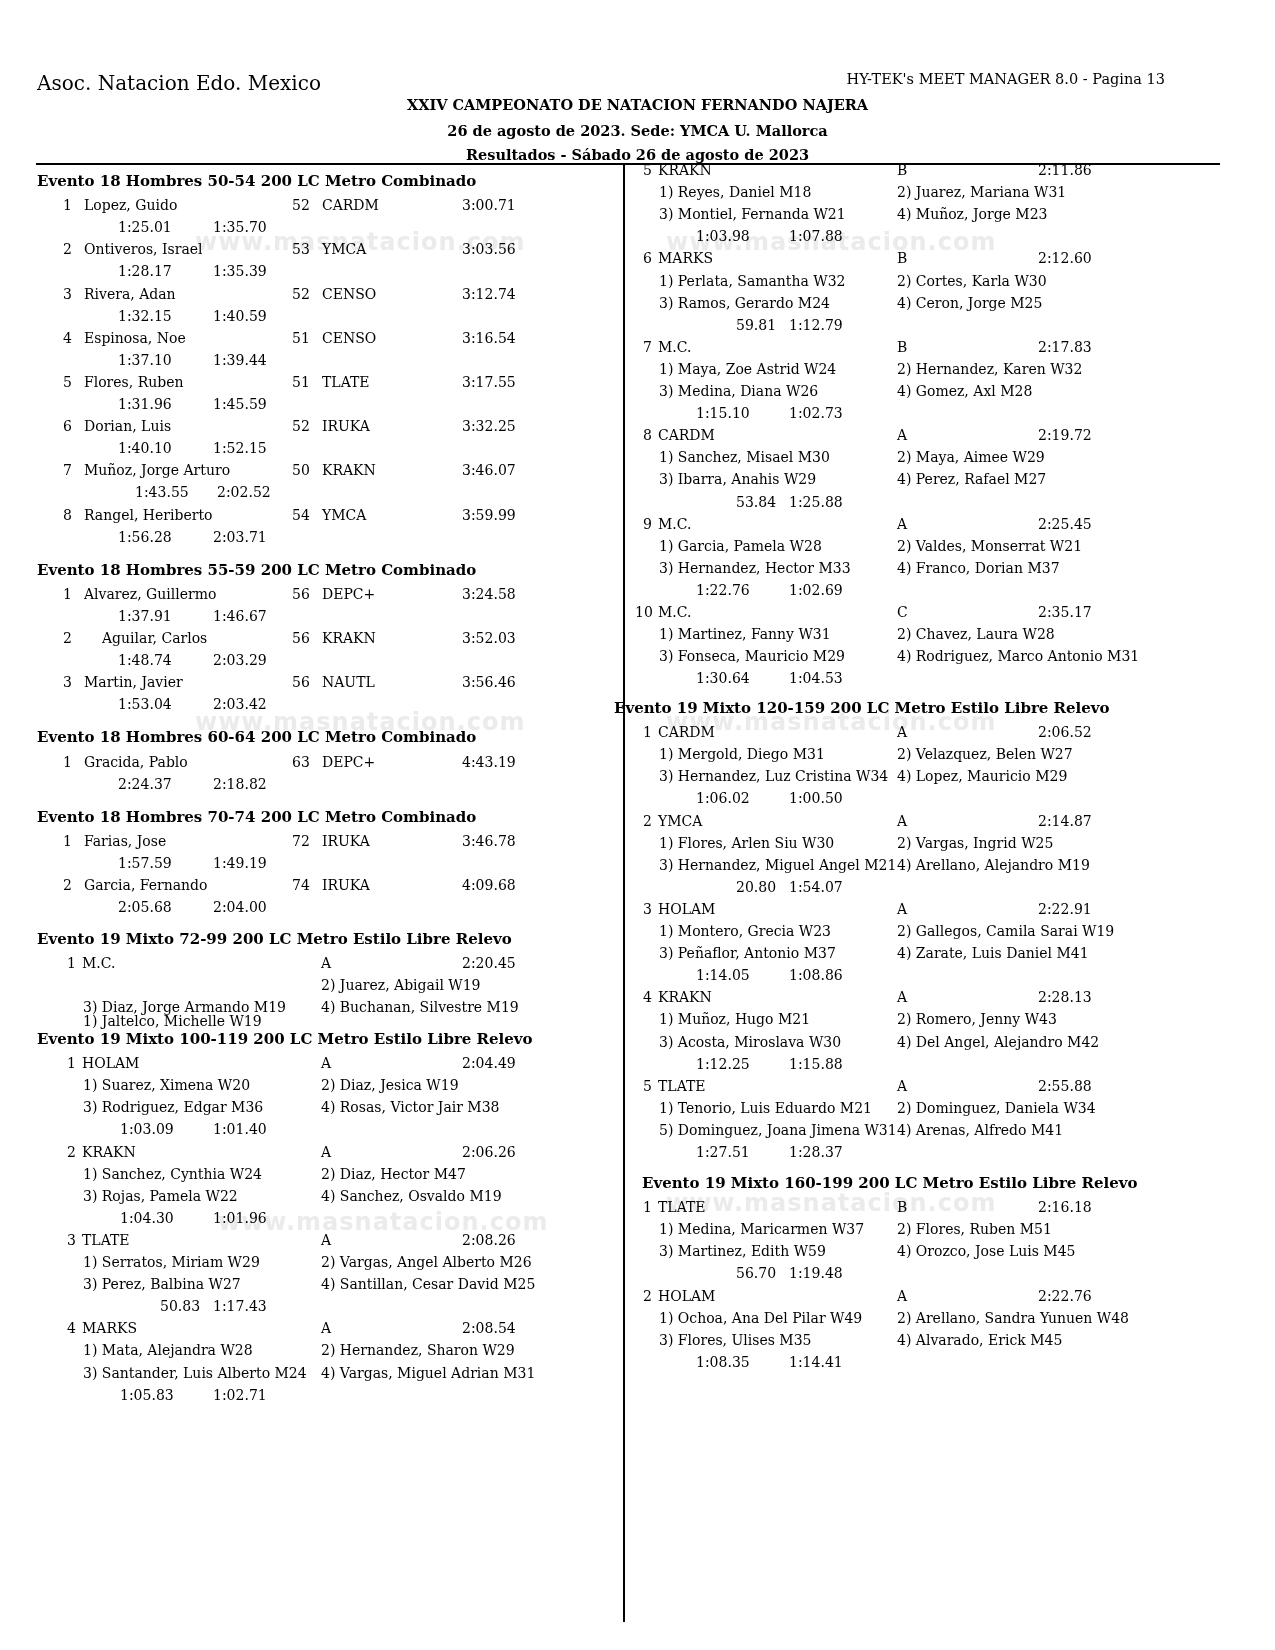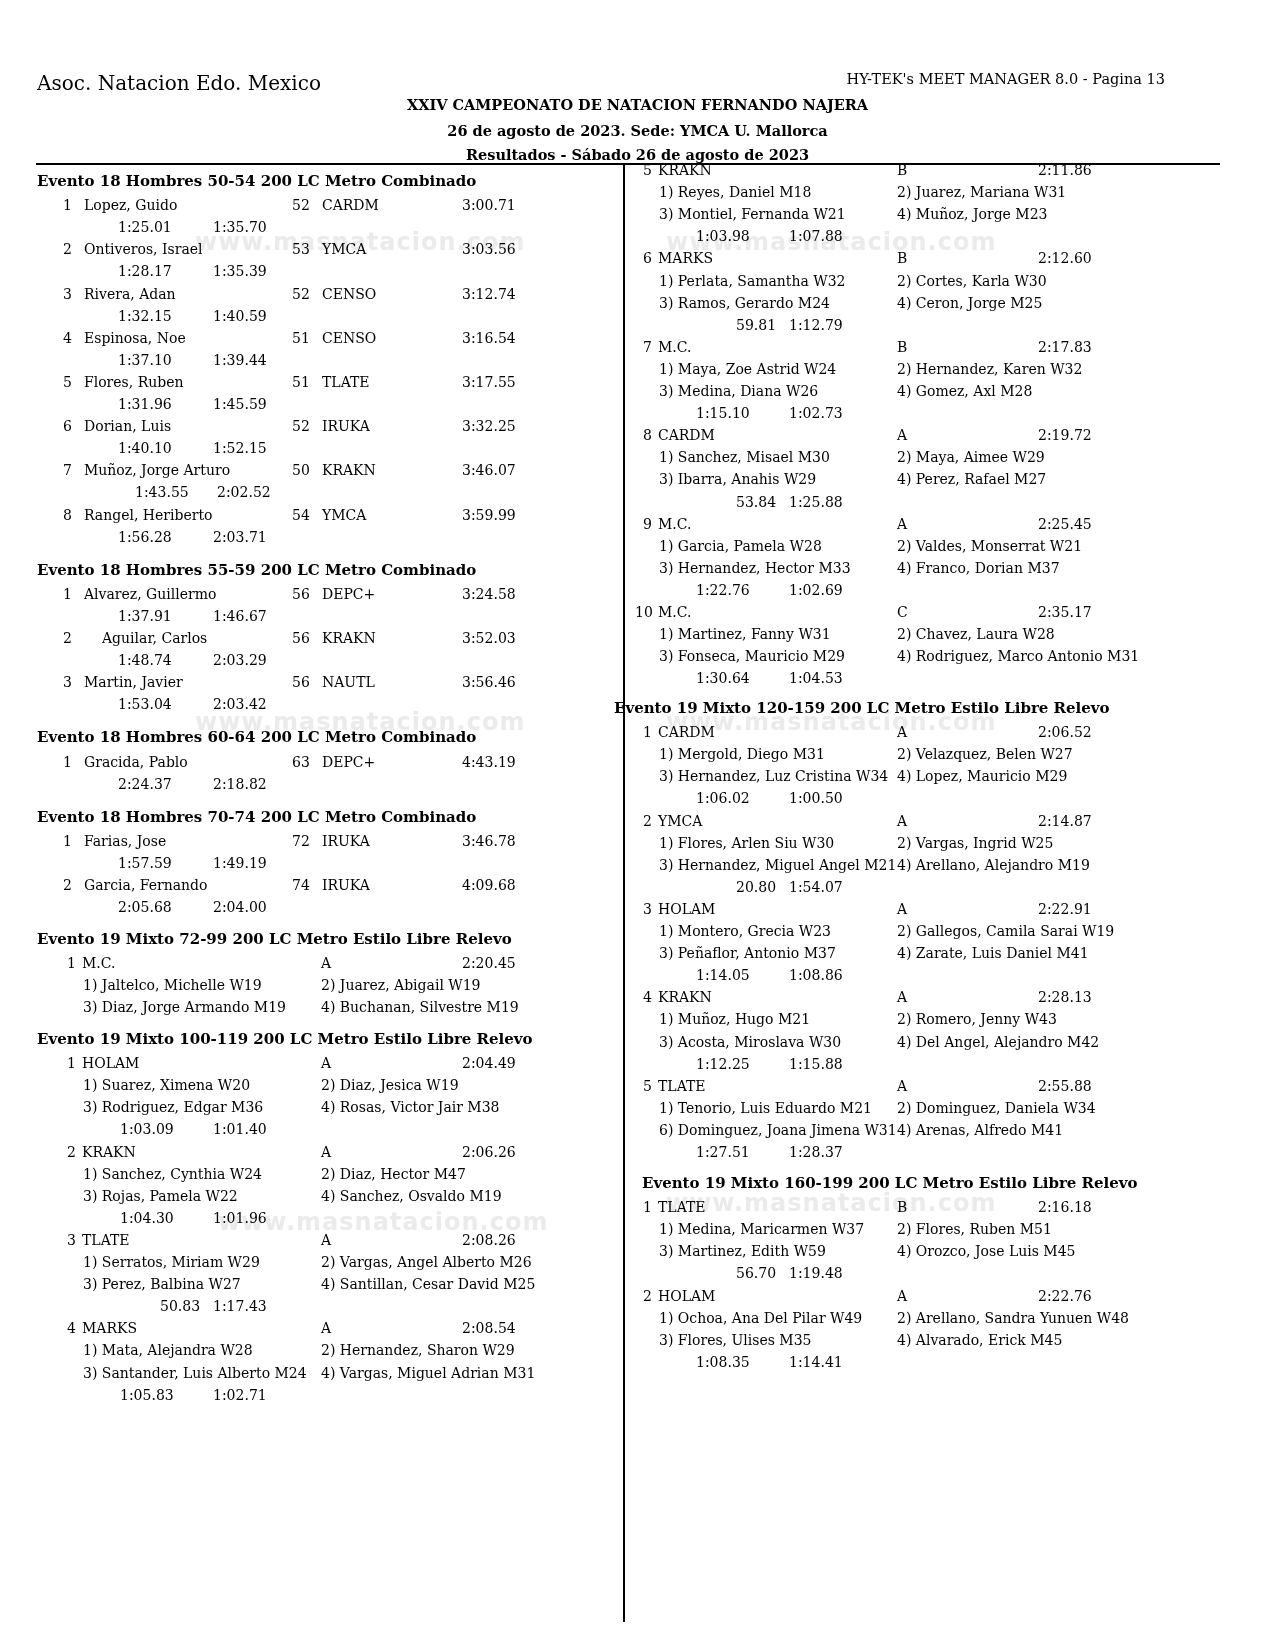--- a/index.html
+++ b/index.html
@@ -205,21 +205,21 @@
       <span style="left: 176px;">2:04.00</span>
     </div>
     <div class="evt" style="left: 37px; top: 930px;">Evento 19  Mixto 72-99 200 LC Metro Estilo Libre Relevo</div>
     <div class="row" style="left: 66px; top: 953.1px; width: 0px;">
       <span style="left: 1px;">1</span>
       <span style="left: 16px;">M.C.</span>
       <span style="left: 255px;">A</span>
       <span style="left: 396px;">2:20.45</span>
     </div>
     <div class="row" style="left: 66px; top: 975.2px; width: 0px;">
-      <span style="left: 17px;">1) Jaltelco, Michelle W19</span>
+      <span style="left: 17px; margin-top: 36px;">1) Jaltelco, Michelle W19</span>
       <span style="left: 255px;">2) Juarez, Abigail W19</span>
     </div>
     <div class="row" style="left: 66px; top: 997.3px; width: 0px;">
       <span style="left: 17px;">3) Diaz, Jorge Armando M19</span>
       <span style="left: 255px;">4) Buchanan, Silvestre M19</span>
     </div>
     <div class="evt" style="left: 37px; top: 1030px;">Evento 19  Mixto 100-119 200 LC Metro Estilo Libre Relevo</div>
     <div class="row" style="left: 66px; top: 1053.1px; width: 0px;">
       <span style="left: 1px;">1</span>
       <span style="left: 16px;">HOLAM</span>
@@ -477,21 +477,21 @@
       <span style="left: 1px;">5</span>
       <span style="left: 16px;">TLATE</span>
       <span style="left: 255px;">A</span>
       <span style="left: 396px;">2:55.88</span>
     </div>
     <div class="row" style="left: 642px; top: 1097.8px; width: 0px;">
       <span style="left: 17px;">1) Tenorio, Luis Eduardo M21</span>
       <span style="left: 255px;">2) Dominguez, Daniela W34</span>
     </div>
     <div class="row" style="left: 642px; top: 1119.9px; width: 0px;">
-      <span style="left: 17px;">6) Dominguez, Joana Jimena W31</span>
+      <span style="left: 17px;">5) Dominguez, Joana Jimena W31</span>
       <span style="left: 255px;">4) Arenas, Alfredo M41</span>
     </div>
     <div class="row" style="left: 642px; top: 1142px; width: 0px;">
       <span style="left: 54px;">1:27.51</span>
       <span style="left: 147px;">1:28.37</span>
     </div>
     <div class="evt" style="left: 614px; top: 1174px; margin-left: 28px;">Evento 19  Mixto 160-199 200 LC Metro Estilo Libre Relevo</div>
     <div class="row" style="left: 642px; top: 1197.1px; width: 0px;">
       <span style="left: 1px;">1</span>
       <span style="left: 16px;">TLATE</span>

